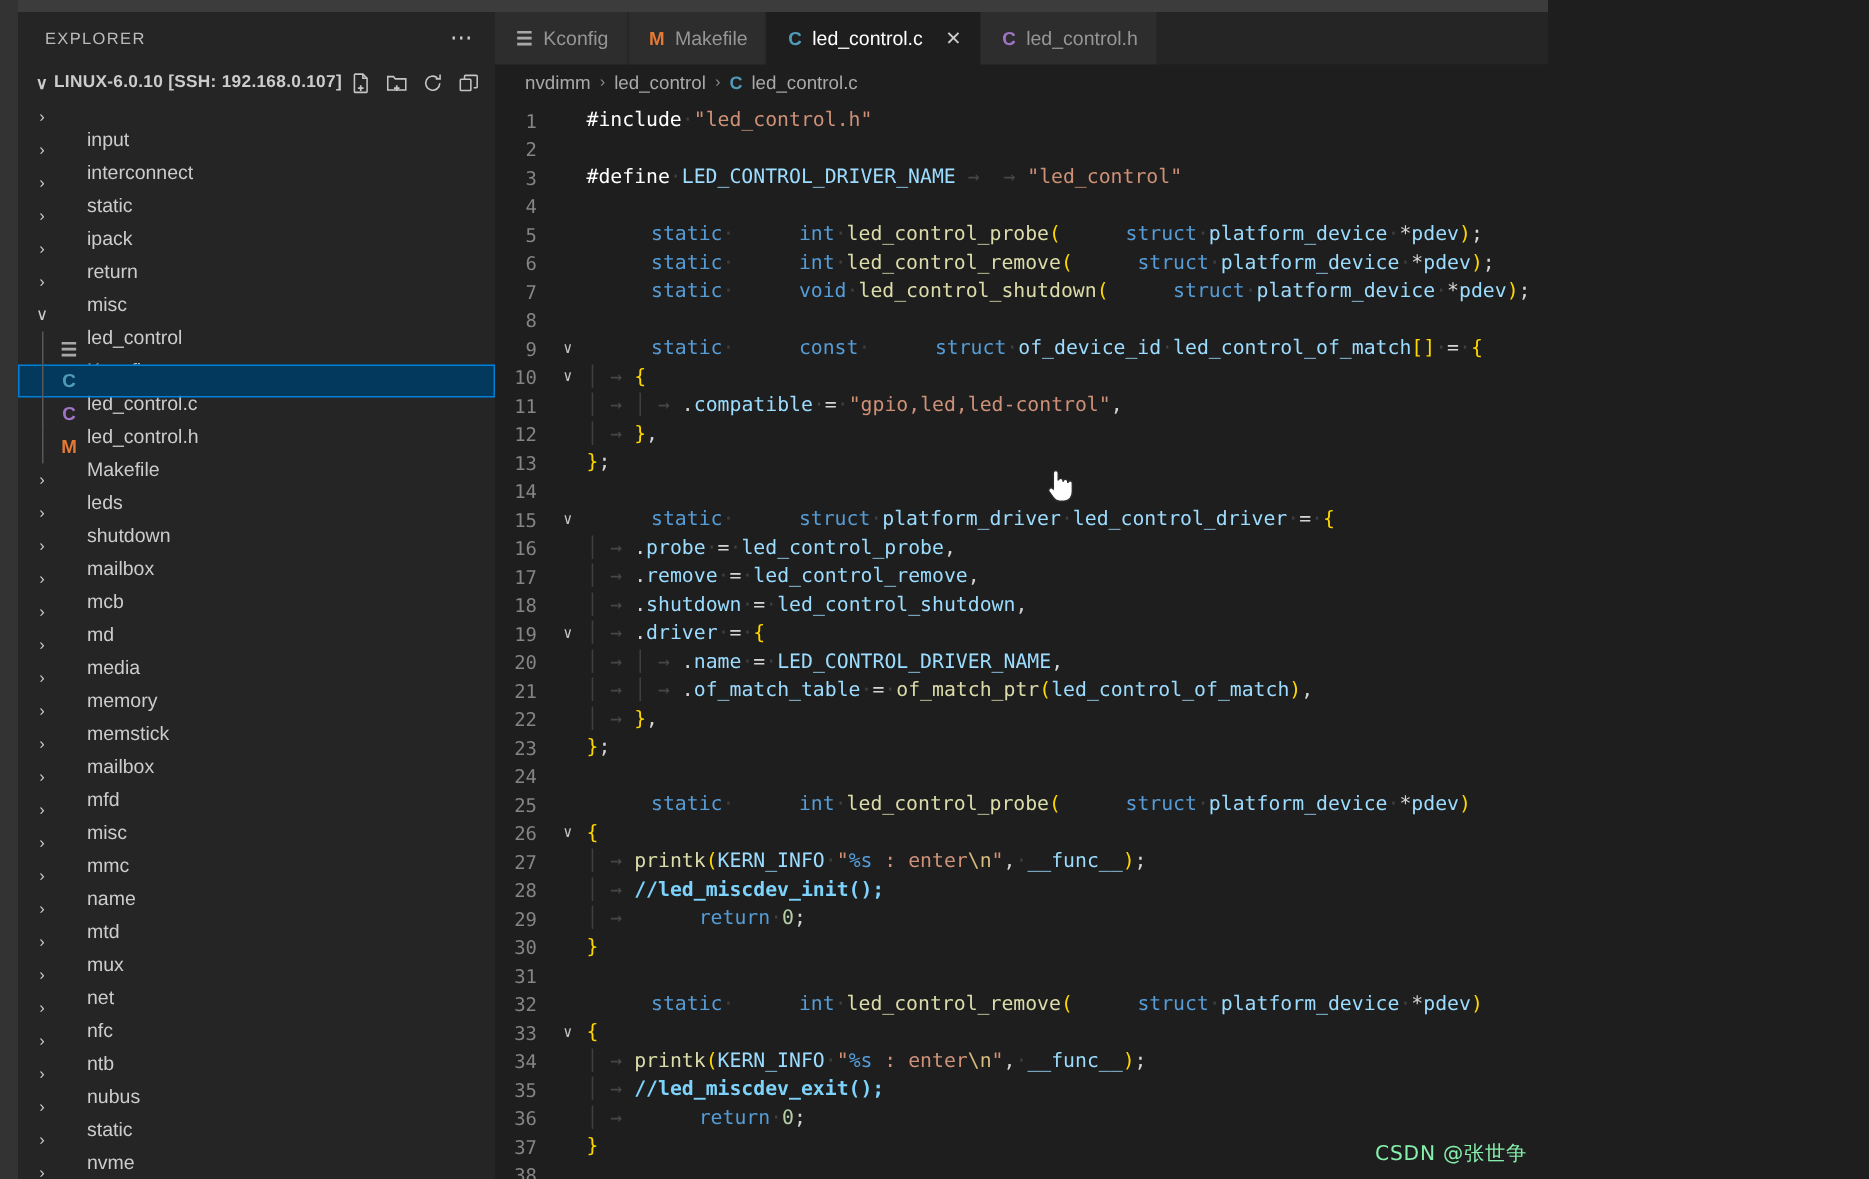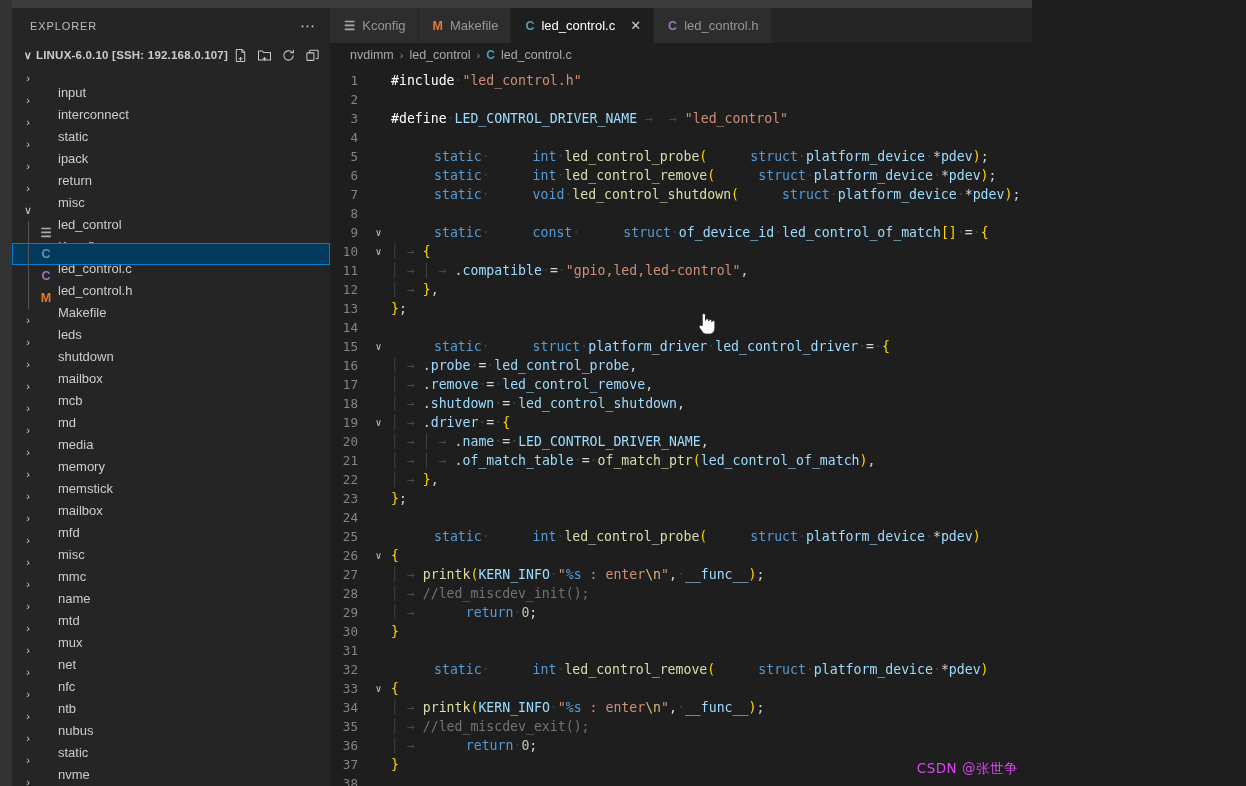--- a/index.html
+++ b/index.html
@@ -99,35 +99,35 @@
   }
   .ctext { padding-left: 4px; }
 
   
   .kw    { color: #569cd6; margin-left: 43px; }   
   .pre   { color: #ffffff; }
   .fn    { color: #dcdcaa; }   
   .var   { color: #9cdcfe; }   
   .str   { color: #ce9178; }   
   .num   { color: #b5cea8; }
-  .cmt   { color: #737373; }
+  .cmt   { color: #7dd3fc; font-weight: bold; }
   .esc   { color: #d7ba7d; }
   .fmt   { color: #569cd6; }
   .op    { color: #d4d4d4; }
   .b1    { color: #ffd700; }   
   .ws    { color: #3f3f3f; }   
   .tabarrow { color: #474747; }
   .iguide { color: #404040; }
 
   
   .mousecursor { position: absolute; left: 367px; top: 243px; pointer-events: none; z-index: 40; }
 
   .watermark {
     position: absolute; right: 14px; bottom: 8px;
-    color: #d946ef; font-size: 13.5px; letter-spacing: .5px; z-index: 30;
+    color: #86efac; font-size: 13.5px; letter-spacing: .5px; z-index: 30;
     font-family: "DejaVu Sans", sans-serif;
     margin-top: 44px;
   }
 </style>
 </head>
 <body>
 
 <div id="app">
 
   <div class="titlestrip">

